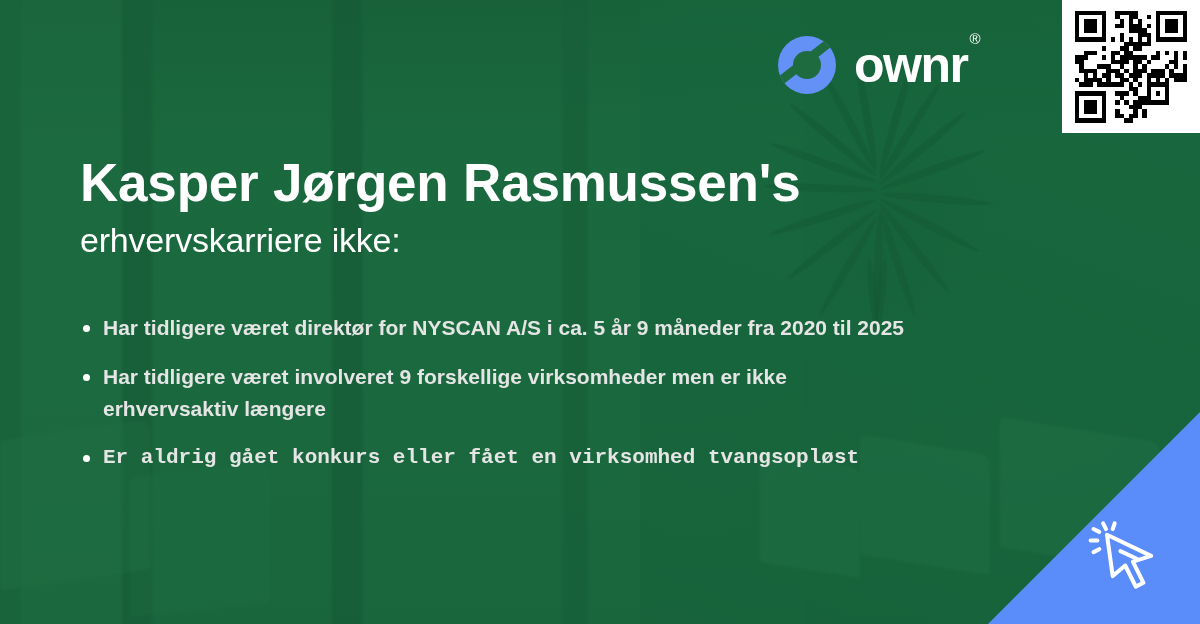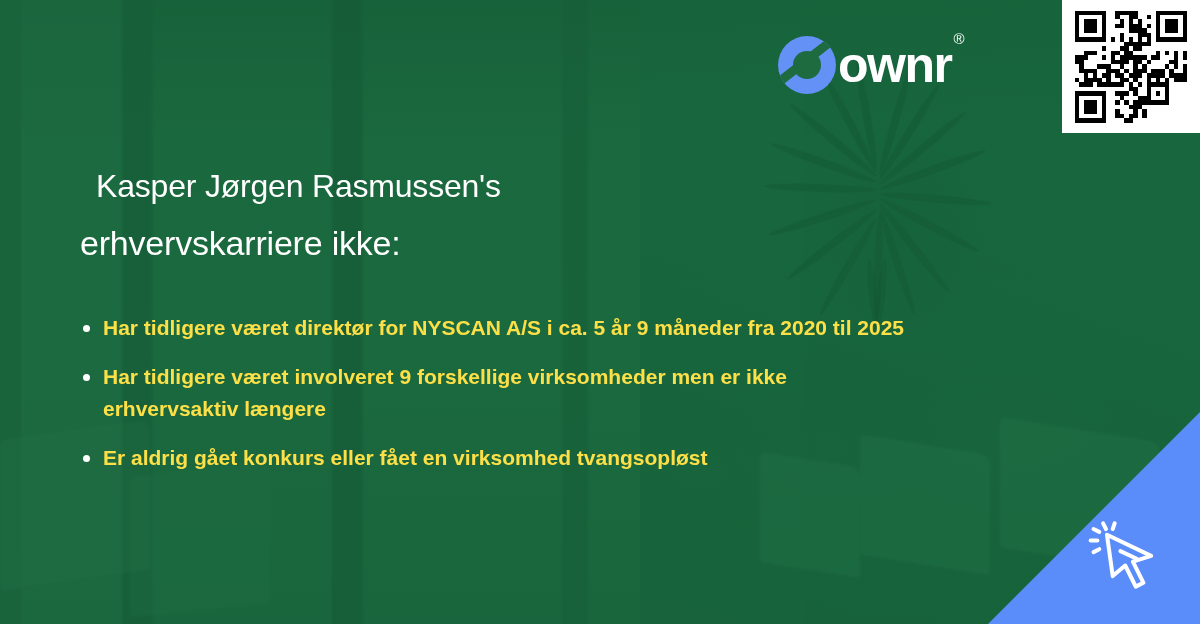--- a/index.html
+++ b/index.html
@@ -95,21 +95,21 @@
   .qr-canvas i.w { background: #fff; }
 
   
   .logo {
     position: absolute;
     left: 778px;
     top: 34px;
     height: 62px;
     display: flex;
     align-items: center;
-    gap: 2px;
+    gap: 18px;
   }
   .logo-mark {
     position: relative;
     width: 58px;
     height: 58px;
     border-radius: 50%;
     background: #6391f5;
     overflow: hidden;
     flex: none;
   }
@@ -150,25 +150,25 @@
 
   
   .headline {
     position: absolute;
     left: 80px;
     top: 152px;
     width: 800px;
     color: #ffffff;
   }
   .headline-line1 {
-    font-size: 32px;
-    font-weight: 400;
+    font-size: 53px;
+    font-weight: 700;
     line-height: 1.18;
     letter-spacing: -0.2px;
-    margin: 16px;
+    margin: 0;
   }
   .headline-line2 {
     font-size: 34px;
     font-weight: 400;
     line-height: 1.25;
     letter-spacing: -0.2px;
     margin: 4px 0 0 0;
   }
 
   
@@ -176,28 +176,28 @@
     position: absolute;
     left: 80px;
     top: 312px;
     width: 840px;
     margin: 0;
     padding: 0;
     list-style: none;
   }
   .bullet {
     position: relative;
-    color: #fde047;
+    color: #e5e5e5;
     font-size: 21px;
     font-weight: 700;
     line-height: 1.55;
     padding-left: 23px;
     margin-bottom: 16px;
   }
-  .bullet:last-child { margin-bottom: 8px; }
+  .bullet:last-child { margin-bottom: 8px; font-family: Liberation Mono, monospace; }
   .bullet-dot {
     position: absolute;
     left: 3px;
     top: 13px;
     width: 7px;
     height: 7px;
     border-radius: 50%;
     background: #ffffff;
   }
 

